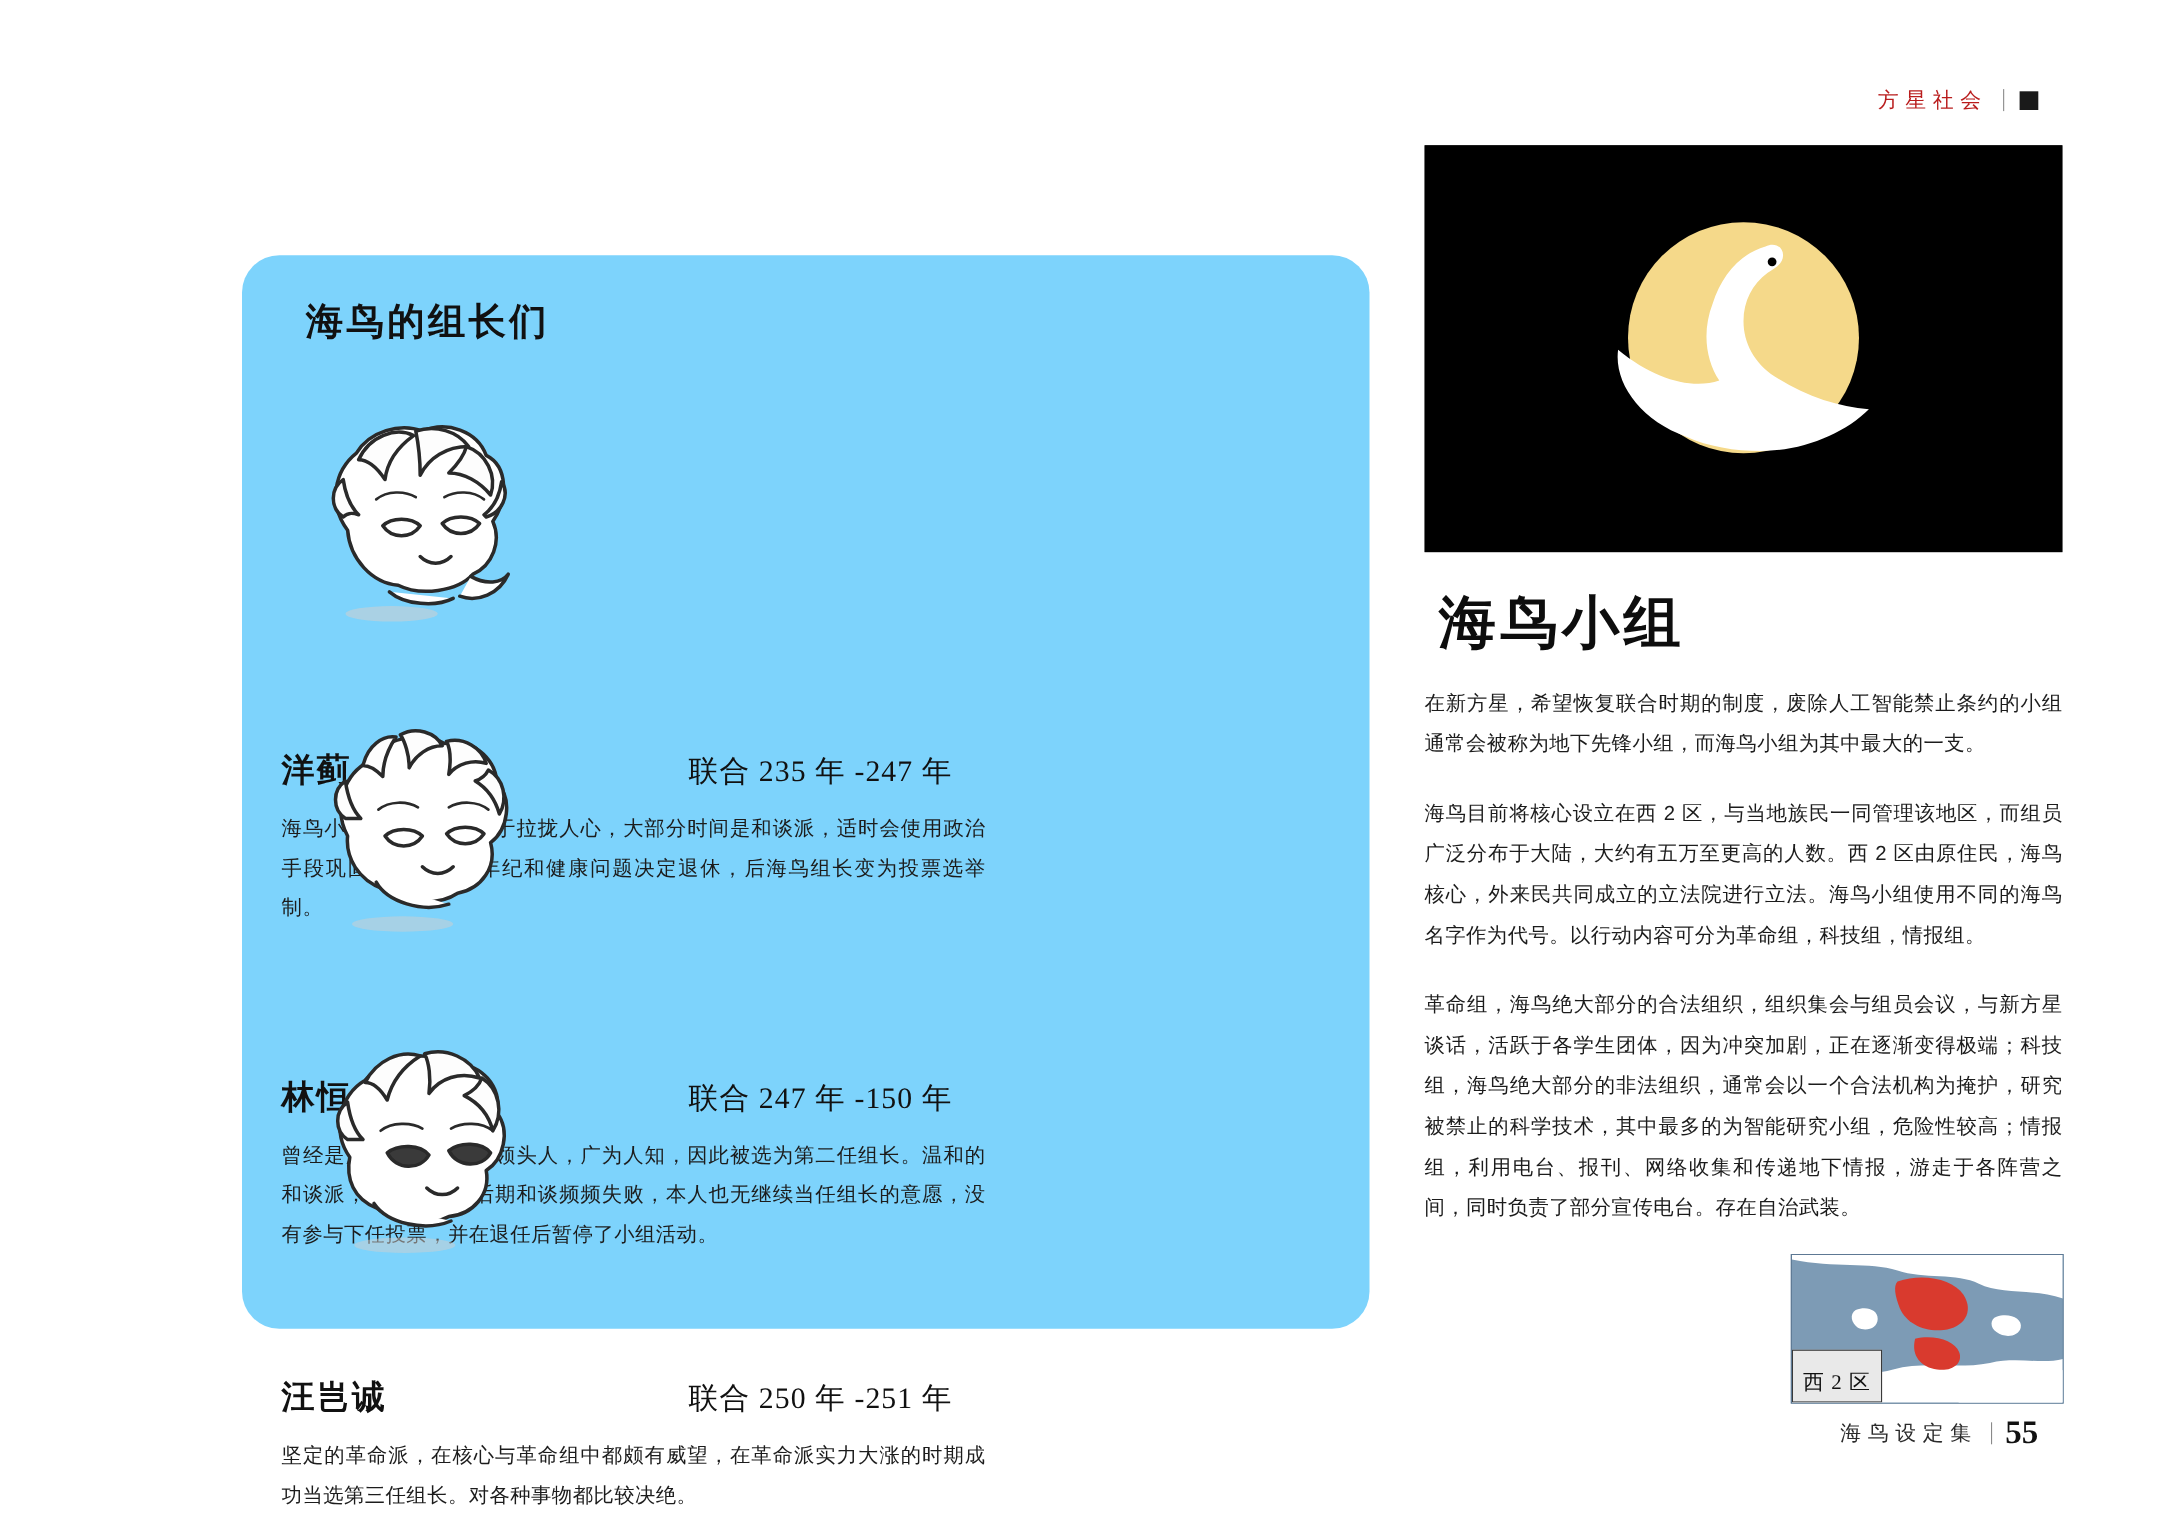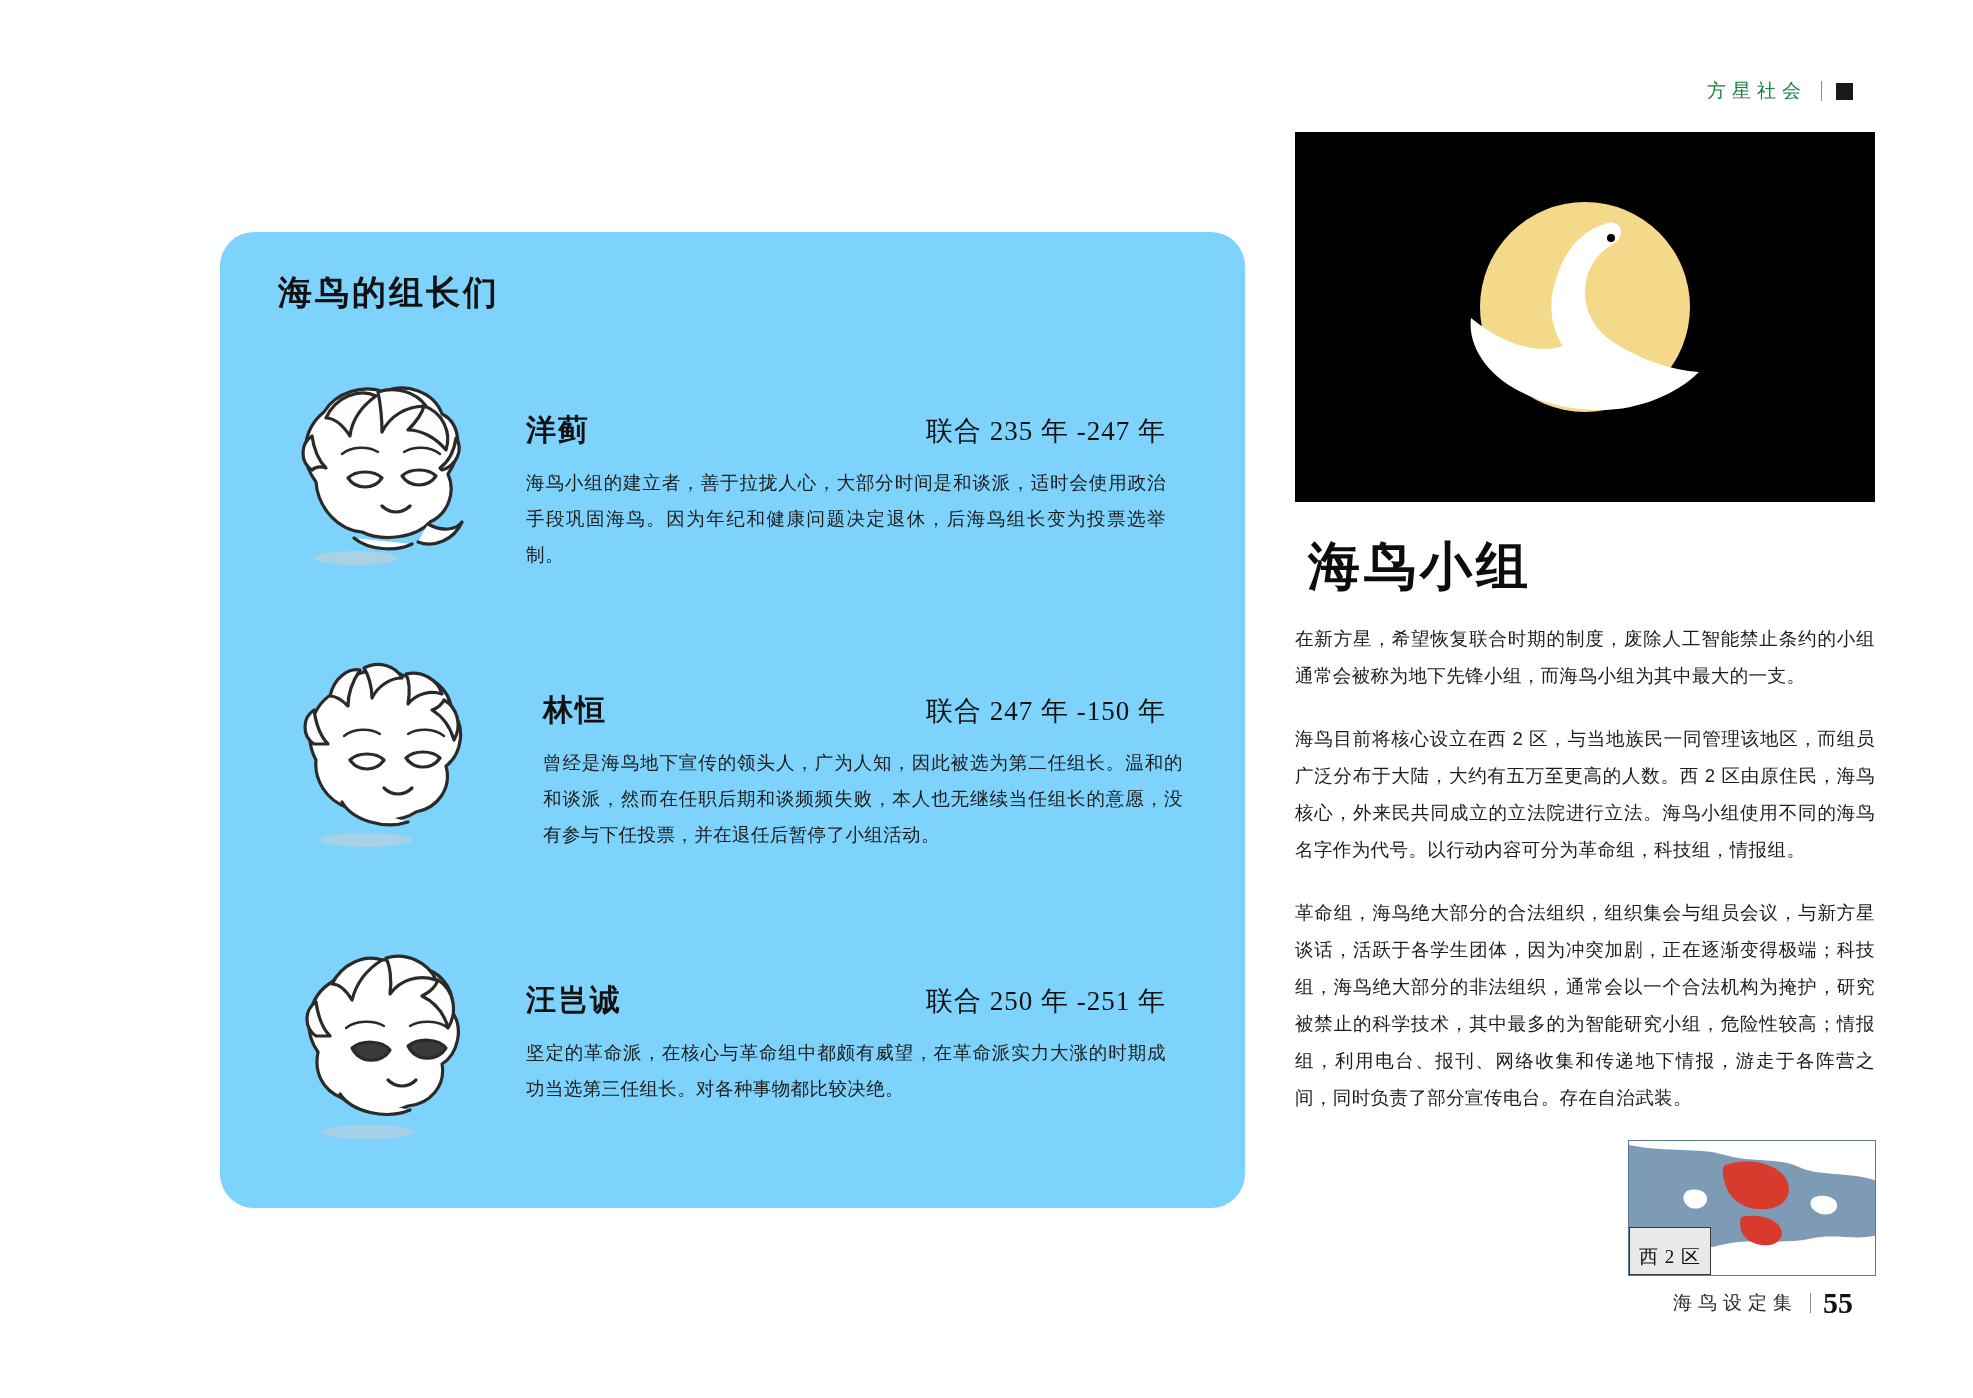--- a/index.html
+++ b/index.html
@@ -18,21 +18,21 @@
   
   .header {
     position: absolute;
     top: 78px; right: 120px;
     display: flex; align-items: center; gap: 14px;
   }
   .header-title {
     font-family: "Liberation Serif", serif;
     font-size: 19px;
     letter-spacing: 6px;
-    color: #15803d;
+    color: #b91c1c;
   }
   .header-rule {
     width: 1px; height: 20px; background: #8a8a8a;
     display: inline-block;
   }
   .header-square {
     width: 17px; height: 17px; background: #1a1a1a;
     display: inline-block;
   }
 
@@ -53,20 +53,21 @@
     letter-spacing: 3px;
     color: #111;
   }
 
   .leader {
     position: absolute;
     left: 36px;
     width: 960px;
     display: flex;
     align-items: flex-start;
+    flex-direction: column;
   }
   .leader-1 { top: 130px; }
   .leader-2 { top: 410px; gap: 17px; }
   .leader-3 { top: 700px; }
 
   .portrait {
     width: 270px; height: 215px;
     position: relative;
     flex: 0 0 270px;
   }

